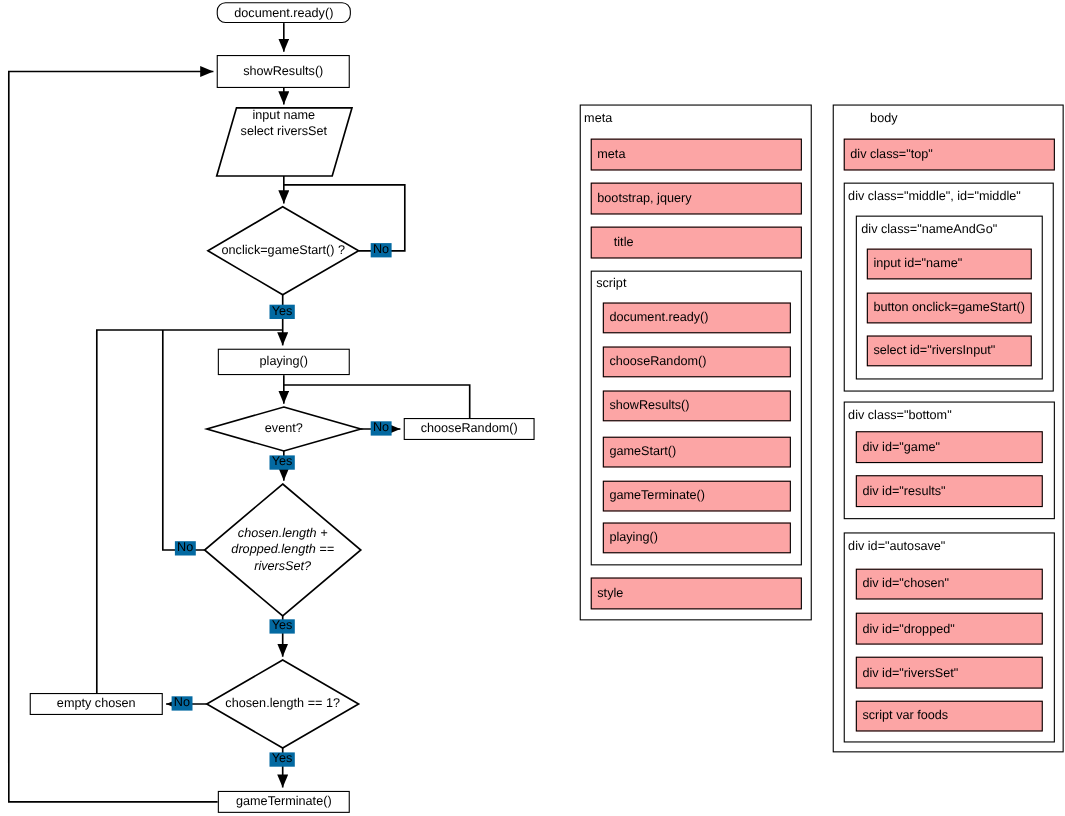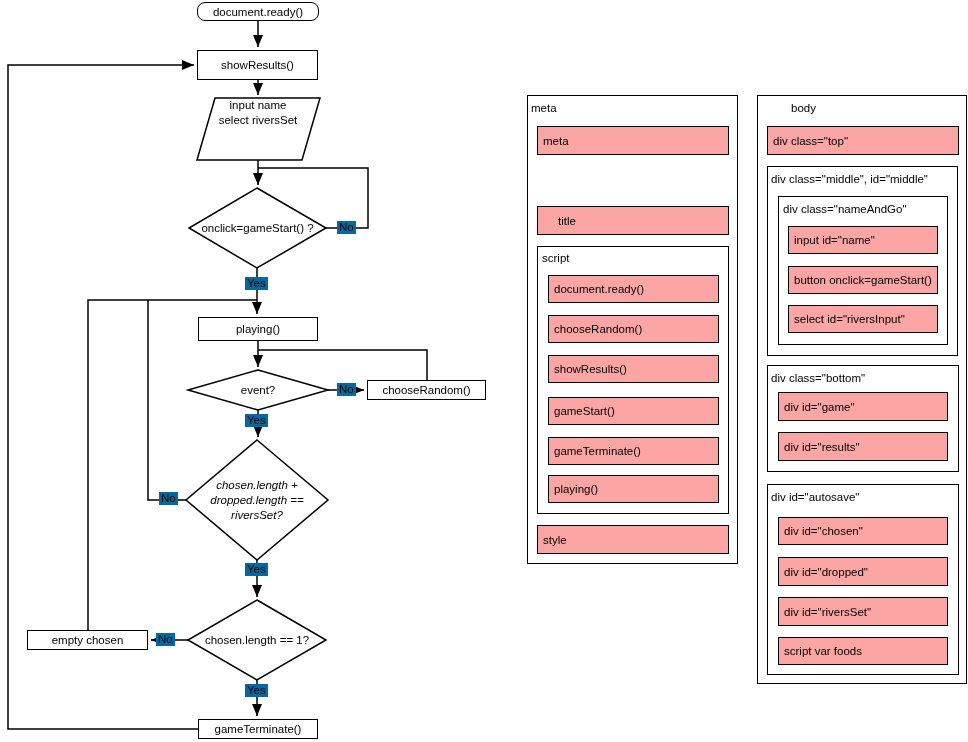--- a/index.html
+++ b/index.html
@@ -76,20 +76,21 @@
   <div class="edge-label" style="left:337px;top:383px;">No</div>
   <div class="edge-label" style="left:245px;top:414px;">Yes</div>
   <div class="edge-label" style="left:159px;top:492px;">No</div>
   <div class="edge-label" style="left:245px;top:563px;">Yes</div>
   <div class="edge-label" style="left:156px;top:633px;">No</div>
   <div class="edge-label" style="left:245px;top:684px;">Yes</div>
 
   <div class="tree-box" style="left:527px;top:95px;width:211px;height:469px;"></div>
   <div class="tree-label" style="left:531px;top:102px;">meta</div>
   <div class="tree-leaf" style="left:537px;top:126px;width:192px;height:29px;">meta</div>
+  <div class="tree-leaf" style="left:537px;top:166px;width:192px;height:29px;">bootstrap, jquery</div>
   <div class="tree-leaf" style="left:537px;top:206px;width:192px;height:29px;padding-left:20px;">title</div>
   <div class="tree-box" style="left:537px;top:246px;width:192px;height:268px;"></div>
   <div class="tree-label" style="left:542px;top:252px;">script</div>
   <div class="tree-leaf" style="left:548px;top:275px;width:171px;height:28px;">document.ready()</div>
   <div class="tree-leaf" style="left:548px;top:315px;width:171px;height:28px;">chooseRandom()</div>
   <div class="tree-leaf" style="left:548px;top:355px;width:171px;height:28px;">showResults()</div>
   <div class="tree-leaf" style="left:548px;top:397px;width:171px;height:28px;">gameStart()</div>
   <div class="tree-leaf" style="left:548px;top:437px;width:171px;height:28px;">gameTerminate()</div>
   <div class="tree-leaf" style="left:548px;top:475px;width:171px;height:28px;">playing()</div>
   <div class="tree-leaf" style="left:537px;top:525px;width:192px;height:29px;">style</div>

